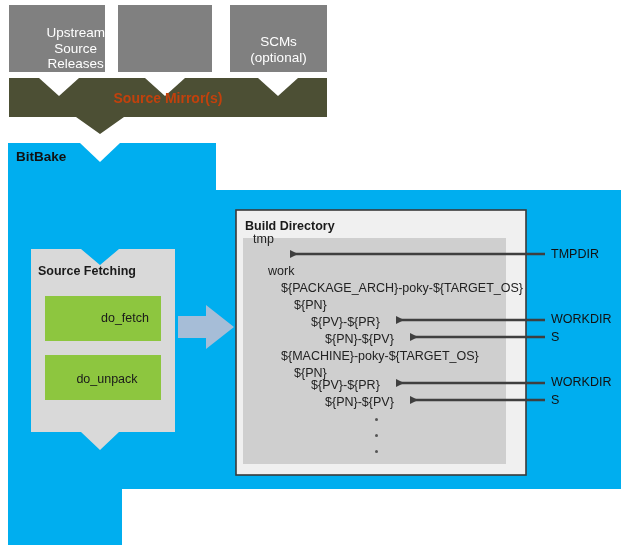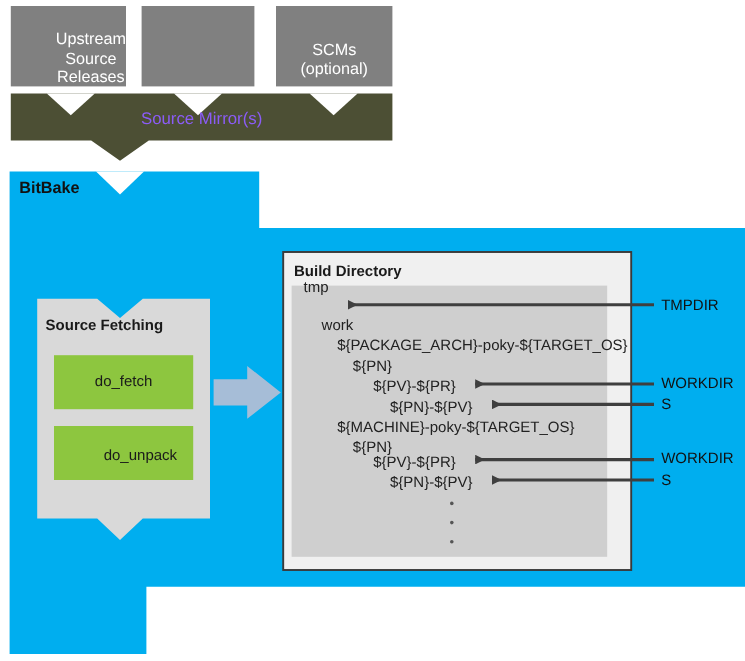--- a/index.html
+++ b/index.html
@@ -4,21 +4,21 @@
 <style>
   html,body{margin:0;padding:0;background:#ffffff;}
   body{width:621px;height:551px;position:relative;overflow:hidden;
        font-family:"Liberation Sans","DejaVu Sans",sans-serif;}
   #stage{position:absolute;left:0;top:0;width:621px;height:551px;}
   svg.layer{position:absolute;left:0;top:0;width:621px;height:551px;}
 
   .lbl{position:absolute;display:flex;align-items:center;justify-content:center;
        text-align:center;line-height:1.18;}
   .src-box-label{color:#ffffff;font-size:13.5px;}
-  .mirror-label{color:#8b5cf6;font-size:14px;font-weight:400;}
+  .mirror-label{color:#c2410c;font-size:14px;font-weight:700;}
   .bitbake-label{color:#111111;font-size:13.5px;font-weight:bold;}
   .panel-title{color:#1a1a1a;font-size:12.5px;font-weight:bold;}
   .task-label{color:#1a1a1a;font-size:12.5px;}
   .tree-line{position:absolute;color:#222222;font-size:12.5px;white-space:pre;
              font-family:"Liberation Sans","DejaVu Sans",sans-serif;}
   .side-label{position:absolute;color:#111111;font-size:12.5px;white-space:nowrap;}
   .dot{position:absolute;width:3px;height:3px;background:#555;border-radius:50%;}
 </style>
 </head>
 <body>
@@ -77,22 +77,22 @@
       <span>(optional)</span>
     </span>
   </div>
 
   <div class="lbl mirror-label" style="left:9px;top:82px;width:318px;height:33px;">Source Mirror(s)</div>
 
   <div class="lbl bitbake-label" style="left:16px;top:148px;width:90px;height:18px;justify-content:flex-start;">BitBake</div>
 
   <div class="lbl panel-title" style="left:38px;top:262px;width:140px;height:18px;justify-content:flex-start;">Source Fetching</div>
 
-  <div class="lbl task-label" style="left:45px;top:296px;width:116px;height:45px;">do_fetch</div>
-  <div class="lbl task-label" style="left:59px;top:355px;width:116px;height:48px;">do_unpack</div>
+  <div class="lbl task-label" style="left:45px;top:296px;width:116px;height:45px;padding-left:22px;">do_fetch</div>
+  <div class="lbl task-label" style="left:49px;top:355px;width:116px;height:48px;">do_unpack</div>
 
   <div class="lbl panel-title" style="left:245px;top:218px;width:180px;height:16px;justify-content:flex-start;">Build Directory</div>
 
   <div class="tree-line" style="left:253px;top:232px;">tmp</div>
   <div class="tree-line" style="left:268px;top:264px;">work</div>
   <div class="tree-line" style="left:281px;top:281px;">${PACKAGE_ARCH}-poky-${TARGET_OS}</div>
   <div class="tree-line" style="left:294px;top:298px;">${PN}</div>
   <div class="tree-line" style="left:311px;top:315px;">${PV}-${PR}</div>
   <div class="tree-line" style="left:325px;top:332px;">${PN}-${PV}</div>
   <div class="tree-line" style="left:281px;top:349px;">${MACHINE}-poky-${TARGET_OS}</div>

